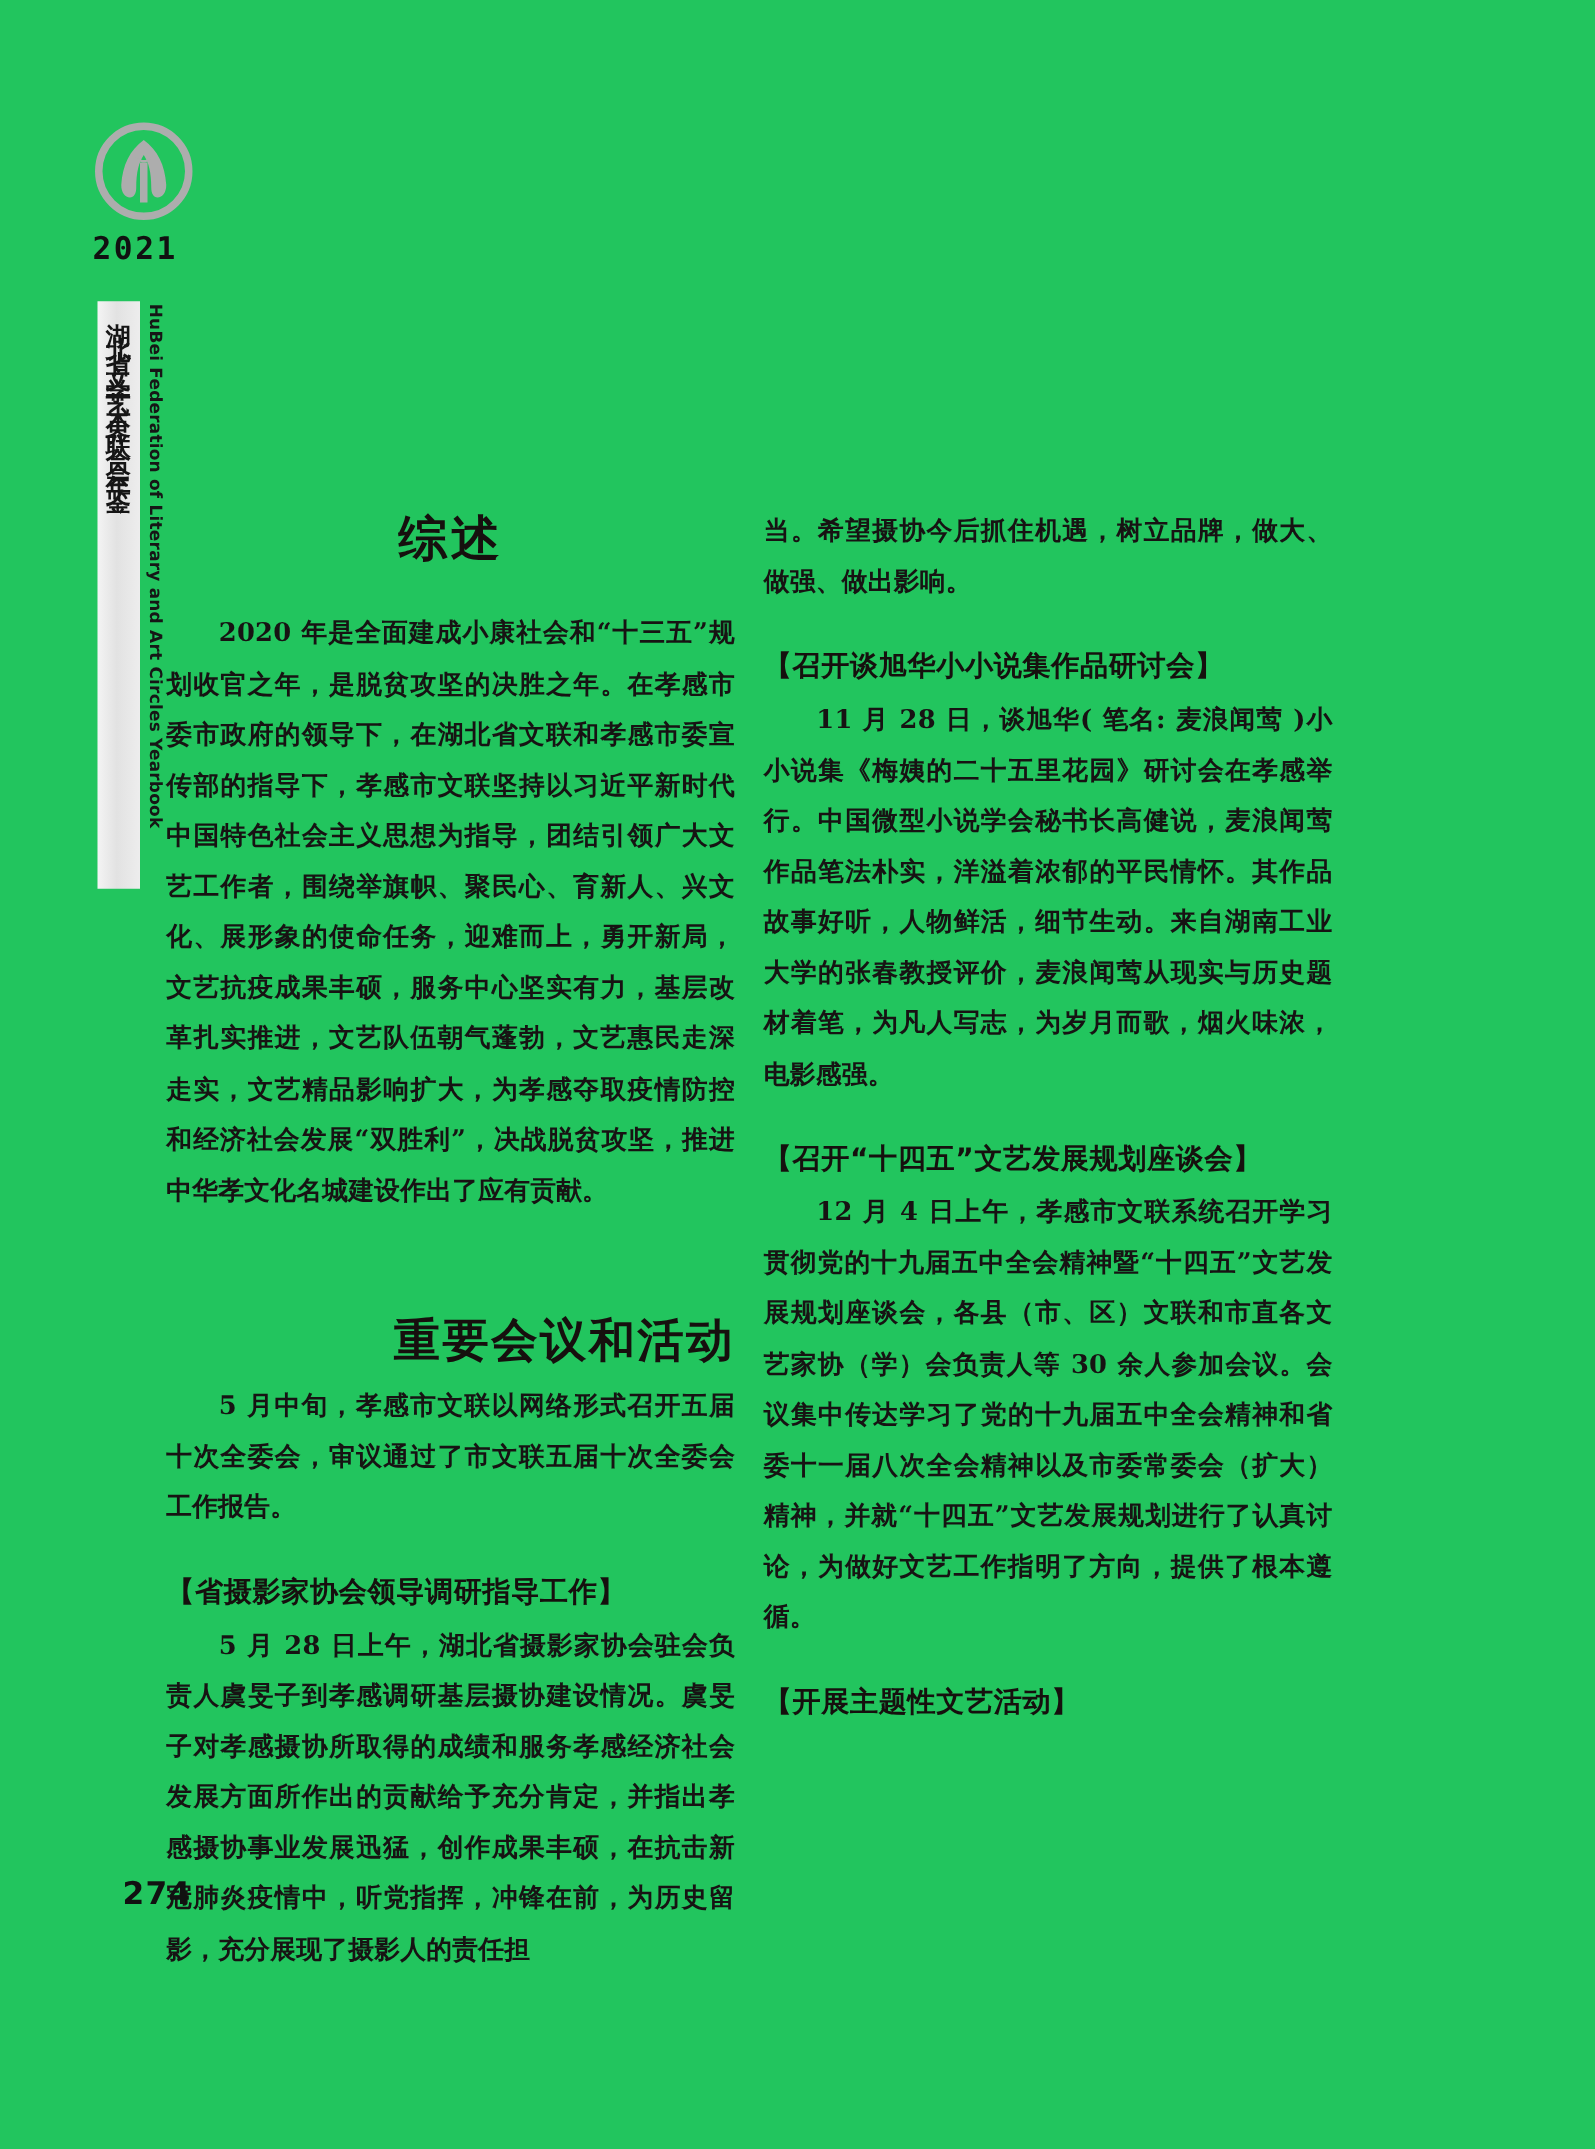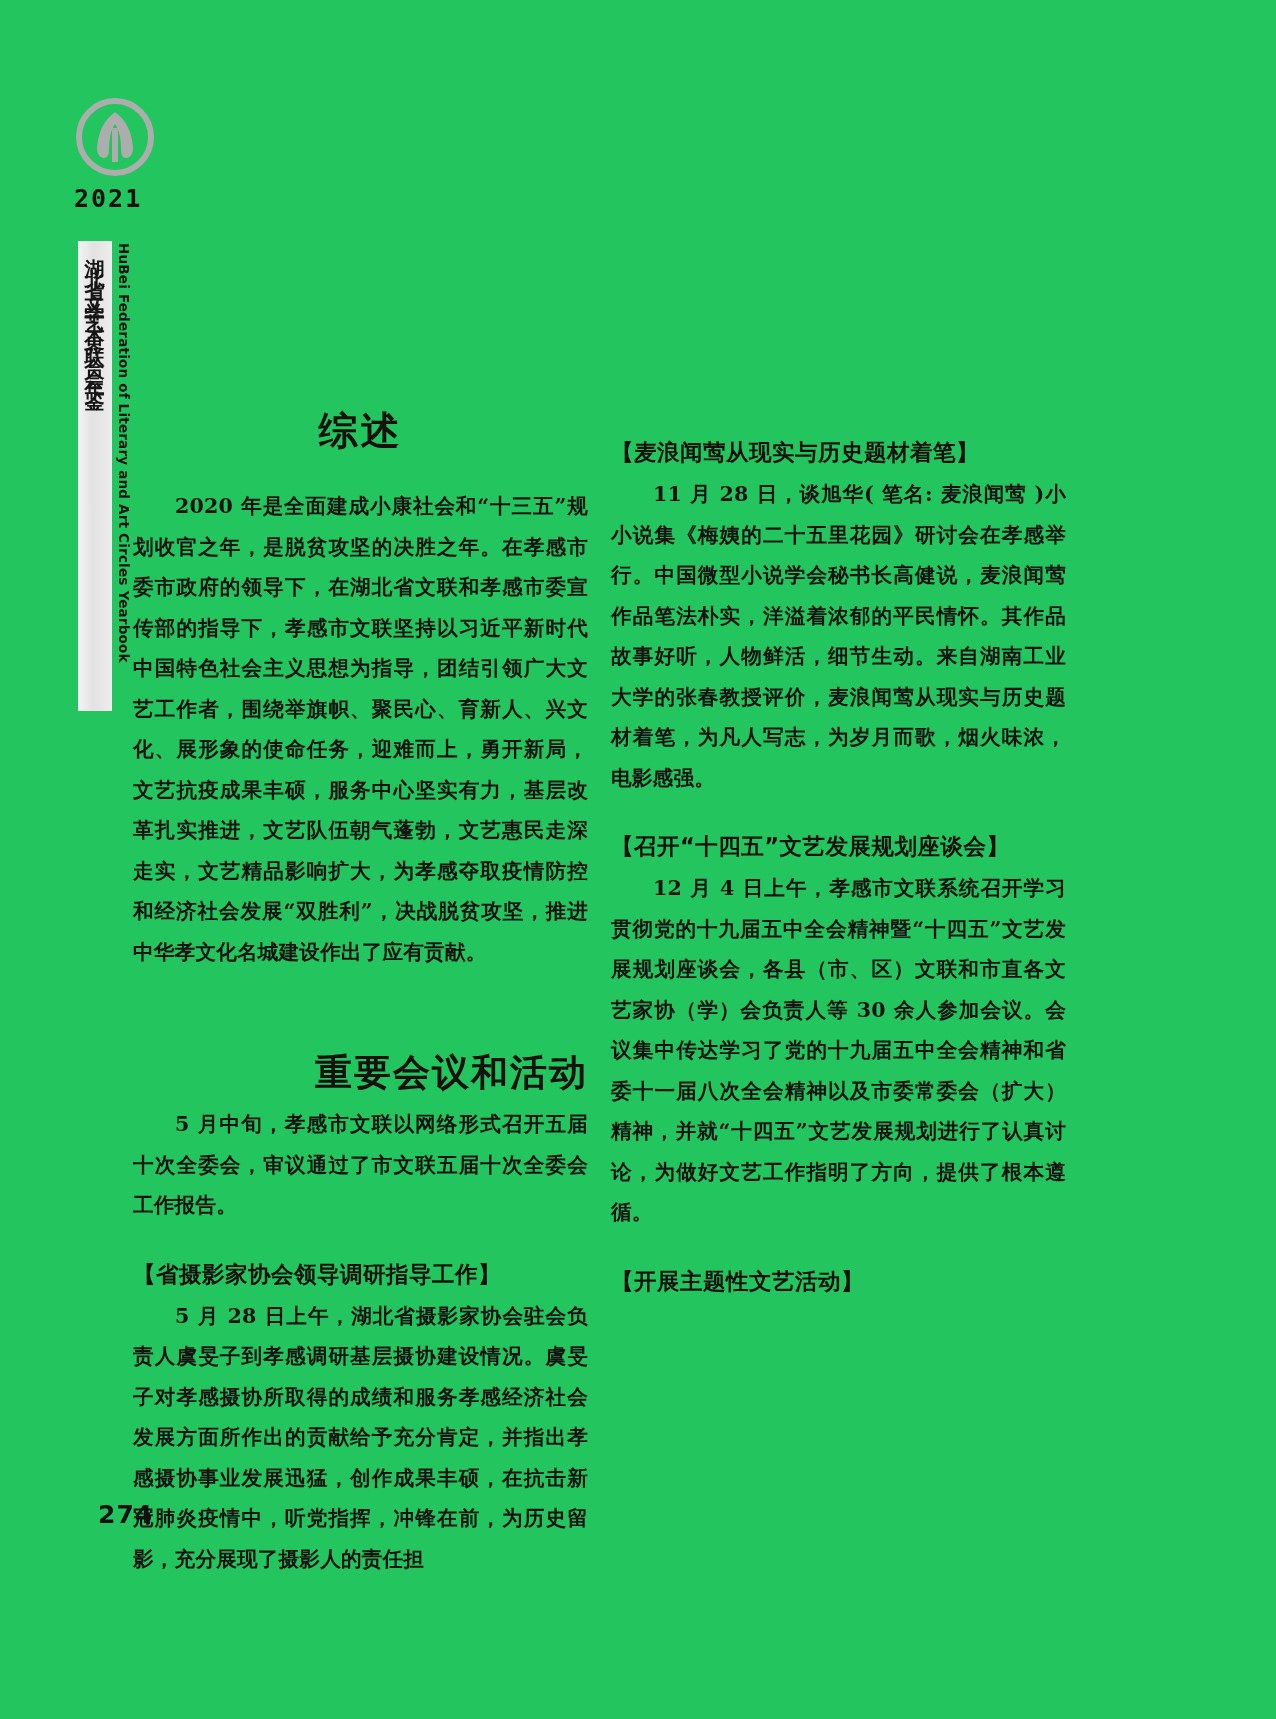--- a/index.html
+++ b/index.html
@@ -196,22 +196,23 @@
 
     <h2 class="sec-h2 pad-top">重要会议和活动</h2>
 
     <p class="body">5 月中旬，孝感市文联以网络形式召开五届十次全委会，审议通过了市文联五届十次全委会工作报告。</p>
 
     <h3 class="sub-h sp">【省摄影家协会领导调研指导工作】</h3>
     <p class="body">5 月 28 日上午，湖北省摄影家协会驻会负责人虞旻子到孝感调研基层摄协建设情况。虞旻子对孝感摄协所取得的成绩和服务孝感经济社会发展方面所作出的贡献给予充分肯定，并指出孝感摄协事业发展迅猛，创作成果丰硕，在抗击新冠肺炎疫情中，听党指挥，冲锋在前，为历史留影，充分展现了摄影人的责任担</p>
   </div>
 
   <div class="col col-right">
-
-    <h3 class="sub-h sp">【麦浪闻莺从现实与历史题材着笔】</h3>
+    <p class="body cont">当。希望摄协今后抓住机遇，树立品牌，做大、做强、做出影响。</p>
+
+    <h3 class="sub-h sp">【召开谈旭华小小说集作品研讨会】</h3>
     <p class="body">11 月 28 日，谈旭华( 笔名: 麦浪闻莺 )小小说集《梅姨的二十五里花园》研讨会在孝感举行。中国微型小说学会秘书长高健说，麦浪闻莺作品笔法朴实，洋溢着浓郁的平民情怀。其作品故事好听，人物鲜活，细节生动。来自湖南工业大学的张春教授评价，麦浪闻莺从现实与历史题材着笔，为凡人写志，为岁月而歌，烟火味浓，电影感强。</p>
 
     <h3 class="sub-h sp">【召开“十四五”文艺发展规划座谈会】</h3>
     <p class="body">12 月 4 日上午，孝感市文联系统召开学习贯彻党的十九届五中全会精神暨“十四五”文艺发展规划座谈会，各县（市、区）文联和市直各文艺家协（学）会负责人等 30 余人参加会议。会议集中传达学习了党的十九届五中全会精神和省委十一届八次全会精神以及市委常委会（扩大）精神，并就“十四五”文艺发展规划进行了认真讨论，为做好文艺工作指明了方向，提供了根本遵循。</p>
 
     <h3 class="sub-h sp">【开展主题性文艺活动】</h3>
   </div>
 
   <div class="folio">274</div>
 

